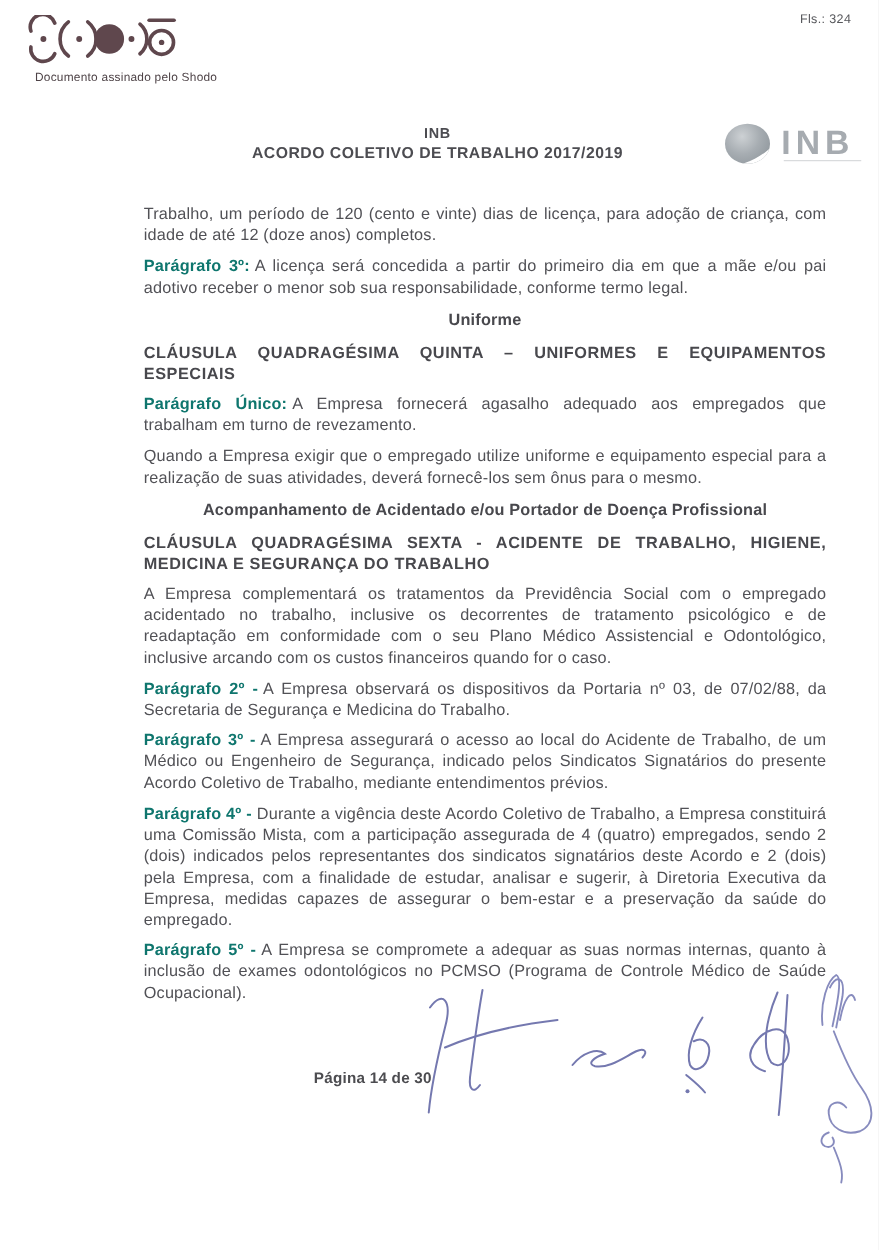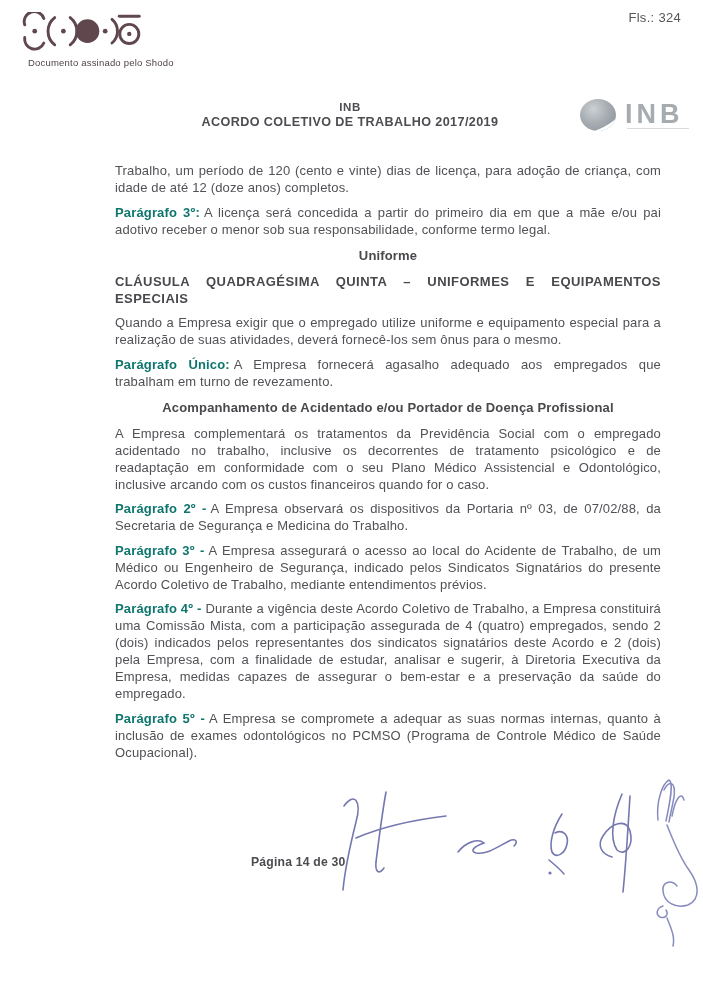--- a/index.html
+++ b/index.html
@@ -11,21 +11,21 @@
   }
   
   .stamp{position:absolute;left:18px;top:12px;width:190px;}
   .stamp svg{display:block;margin-left:4px;}
   .stamp-caption{
     margin-top:3px;padding-left:10px;font-size:9.5px;color:#4e4347;
     letter-spacing:.2px;white-space:nowrap;
   }
   
   .folio{
-    position:absolute;right:22px;top:10px;font-size:13px;color:#55565a;
+    position:absolute;right:22px;top:10px;font-size:10px;color:#55565a;
     letter-spacing:.3px;
   }
   
   .doc-header{
     position:absolute;left:115px;top:101px;width:470px;text-align:center;
     font-weight:700;color:#4c4c51;
   }
   .doc-org{font-size:11.5px;letter-spacing:.6px;}
   .doc-title{font-size:12.6px;letter-spacing:.4px;margin-top:2px;}
   
@@ -110,26 +110,27 @@
   <div class="content">
     <p class="para"><span>Trabalho, um período de 120 (cento e vinte) dias de licença, para adoção de criança, com idade de até 12 (doze anos) completos.</span></p>
 
     <p class="para"><strong>Parágrafo 3º:</strong><span>A licença será concedida a partir do primeiro dia em que a mãe e/ou pai adotivo receber o menor sob sua responsabilidade, conforme termo legal.</span></p>
 
 
     <p class="h-center">Uniforme</p>
 
     <p class="clause">CLÁUSULA QUADRAGÉSIMA QUINTA – UNIFORMES E EQUIPAMENTOS ESPECIAIS</p>
 
+    <p class="para"><strong>Parágrafo Único:</strong><span>A Empresa fornecerá agasalho adequado aos empregados que trabalham em turno de revezamento.</span></p>
+
     <p class="para"><span>Quando a Empresa exigir que o empregado utilize uniforme e equipamento especial para a realização de suas atividades, deverá fornecê-los sem ônus para o mesmo.</span></p>
-
-    <p class="para"><strong>Parágrafo Único:</strong><span>A Empresa fornecerá agasalho adequado aos empregados que trabalham em turno de revezamento.</span></p>
 
     <p class="h-center">Acompanhamento de Acidentado e/ou Portador de Doença Profissional</p>
 
+    <p class="clause">CLÁUSULA QUADRAGÉSIMA SEXTA - ACIDENTE DE TRABALHO, HIGIENE, MEDICINA E SEGURANÇA DO TRABALHO</p>
 
     <p class="para"><span>A Empresa complementará os tratamentos da Previdência Social com o empregado acidentado no trabalho, inclusive os decorrentes de tratamento psicológico e de readaptação em conformidade com o seu Plano Médico Assistencial e Odontológico, inclusive arcando com os custos financeiros quando for o caso.</span></p>
 
 
     <p class="para"><strong>Parágrafo 2º -</strong><span>A Empresa observará os dispositivos da Portaria nº 03, de 07/02/88, da Secretaria de Segurança e Medicina do Trabalho.</span></p>
 
     <p class="para"><strong>Parágrafo 3º -</strong><span>A Empresa assegurará o acesso ao local do Acidente de Trabalho, de um Médico ou Engenheiro de Segurança, indicado pelos Sindicatos Signatários do presente Acordo Coletivo de Trabalho, mediante entendimentos prévios.</span></p>
 
     <p class="para"><strong>Parágrafo 4º -</strong><span>Durante a vigência deste Acordo Coletivo de Trabalho, a Empresa constituirá uma Comissão Mista, com a participação assegurada de 4 (quatro) empregados, sendo 2 (dois) indicados pelos representantes dos sindicatos signatários deste Acordo e 2 (dois) pela Empresa, com a finalidade de estudar, analisar e sugerir, à Diretoria Executiva da Empresa, medidas capazes de assegurar o bem-estar e a preservação da saúde do empregado.</span></p>
 

